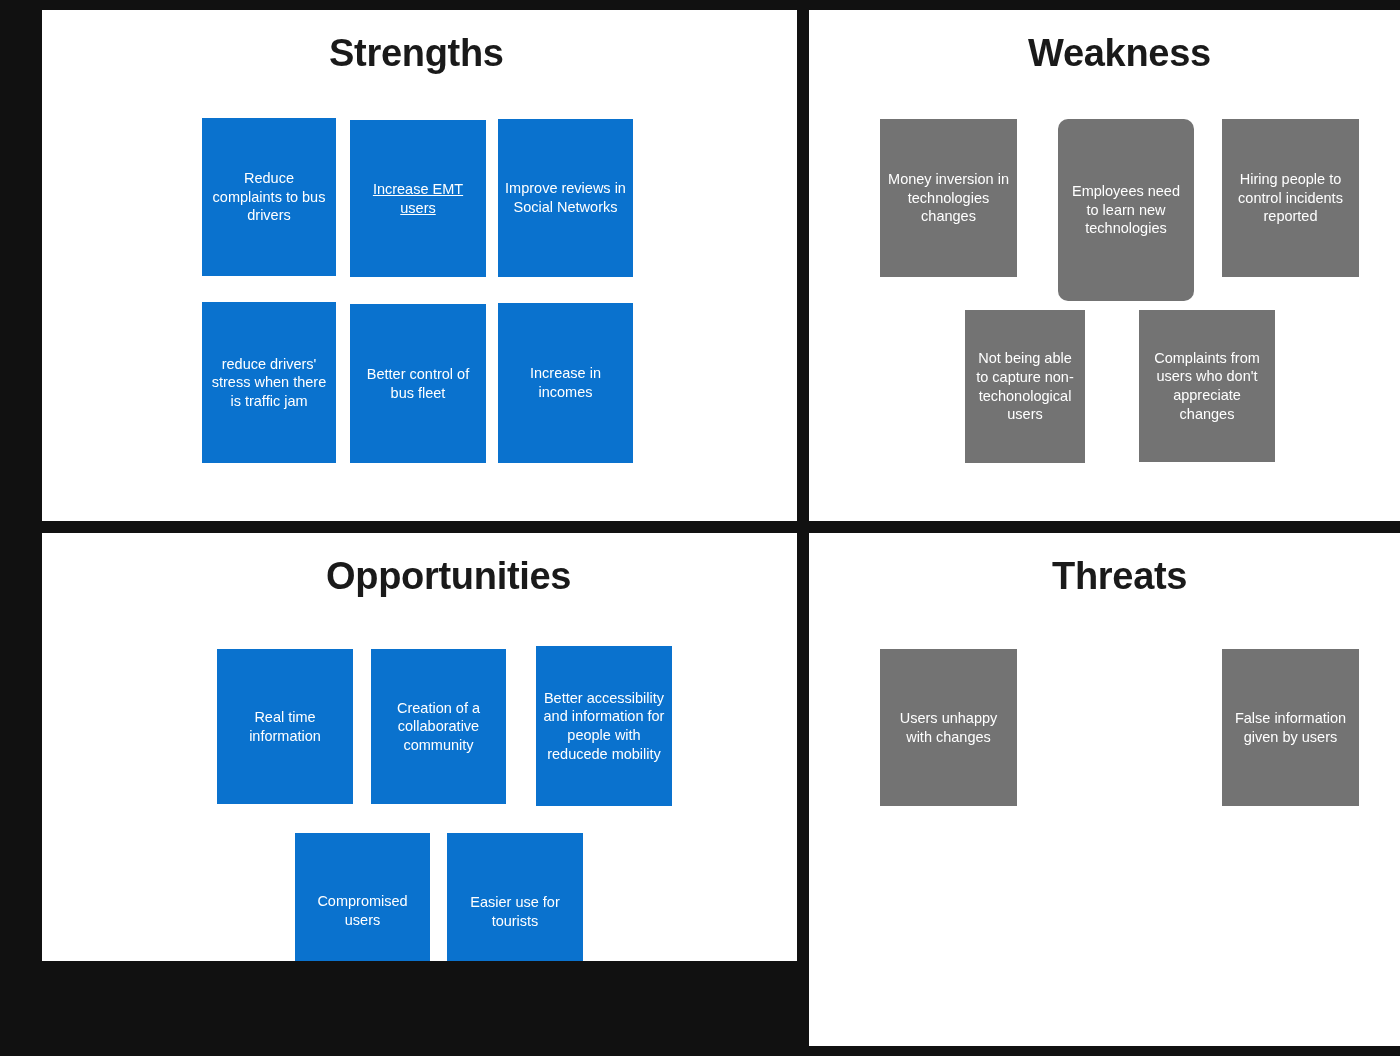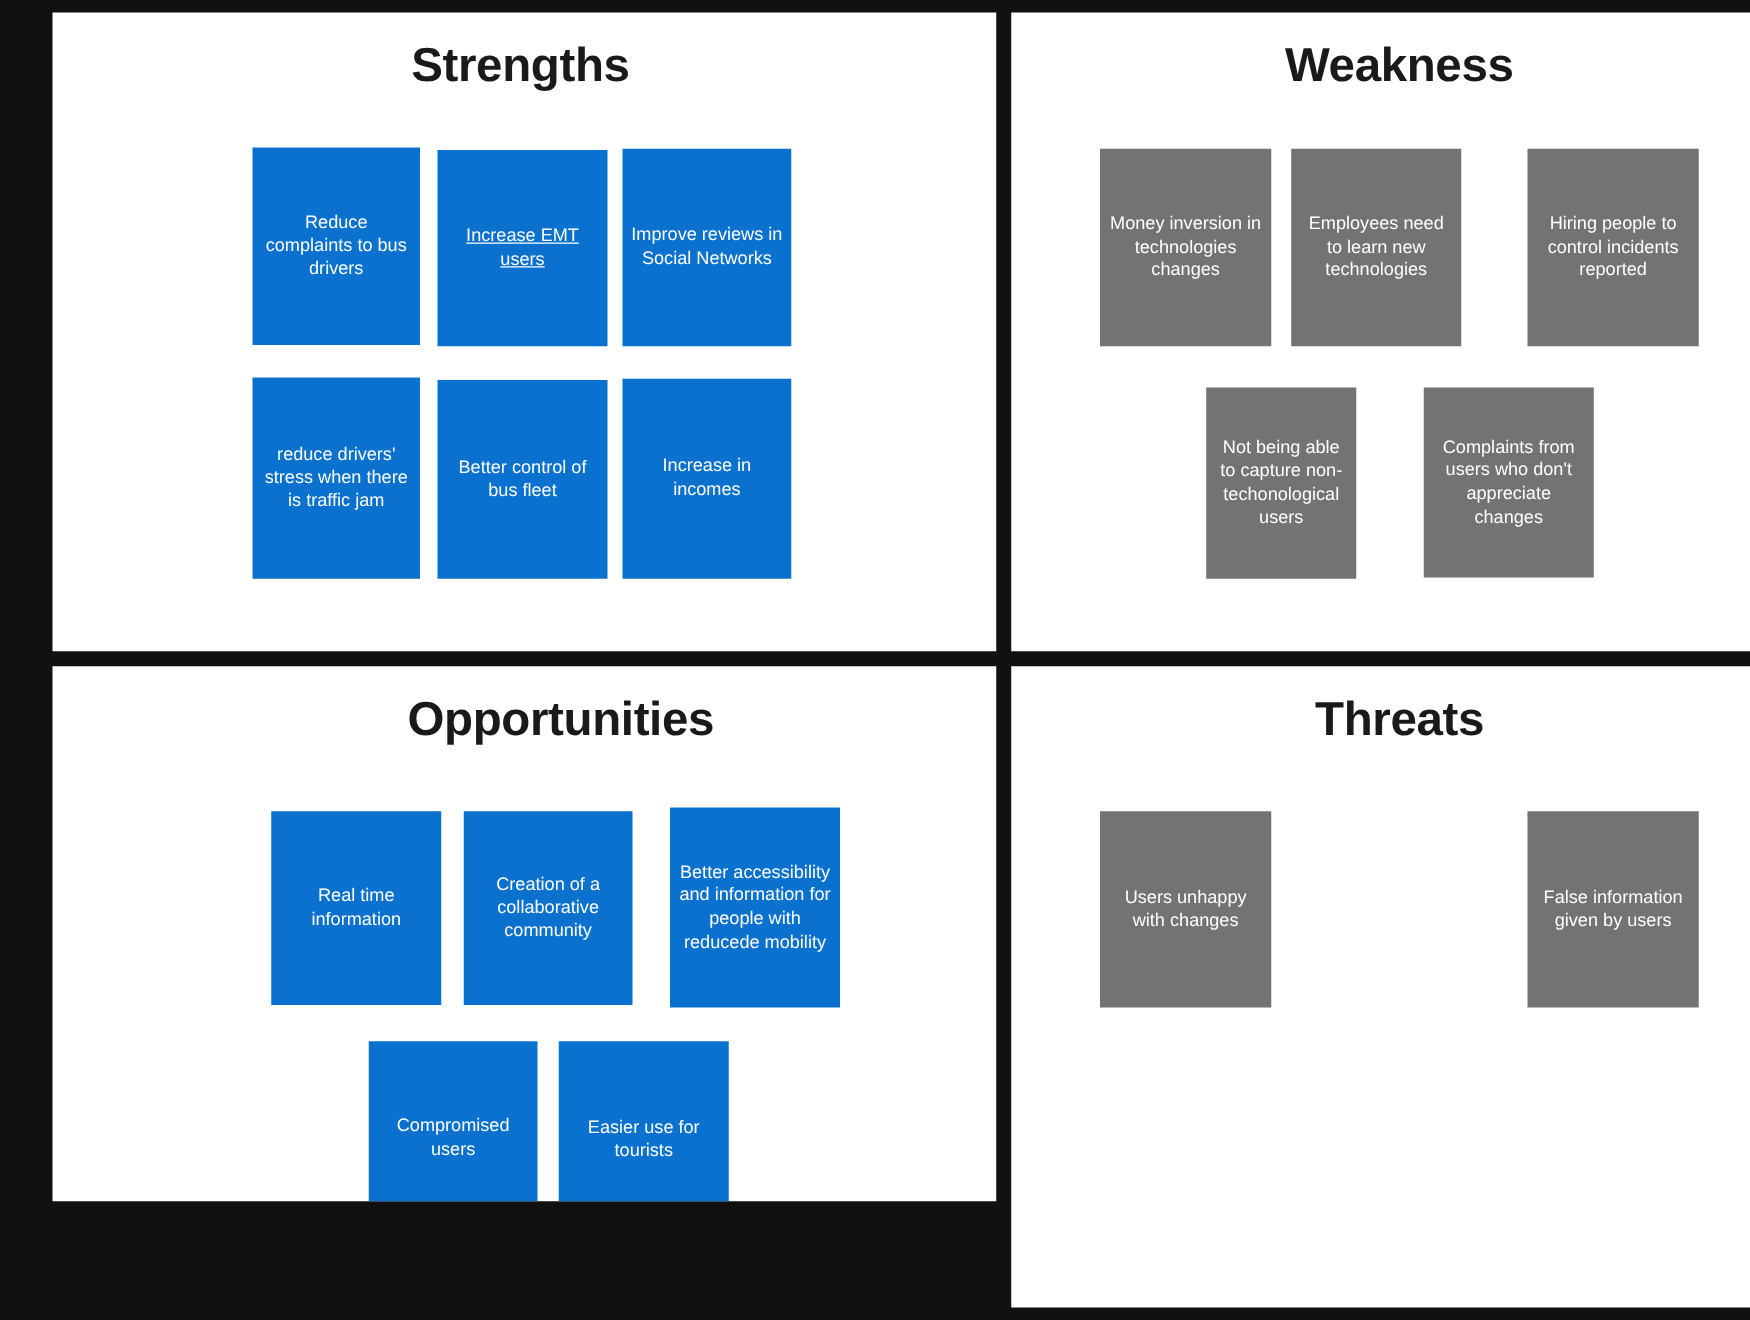--- a/index.html
+++ b/index.html
@@ -105,21 +105,21 @@
       <span class="card-text">Increase in incomes</span>
     </div>
   </div>
 
   <div class="quadrant" id="quadrant-weakness">
     <div class="quadrant-title" id="title-weakness">Weakness</div>
 
     <div class="card red" style="left:71px; top:109px; width:137px; height:158px;">
       <span class="card-text">Money inversion in technologies changes</span>
     </div>
-    <div class="card red" style="left:224px; top:109px; width:136px; height:158px;">
+    <div class="card red" style="left:249px; top:109px; width:136px; height:182px;border-radius:10px;">
       <span class="card-text">Employees need to learn new technologies</span>
     </div>
     <div class="card red" style="left:413px; top:109px; width:137px; height:158px;">
       <span class="card-text">Hiring people to control incidents reported</span>
     </div>
 
     <div class="card red" style="left:156px; top:300px; width:120px; height:153px;">
       <span class="card-text">Not being able to capture non-techonological users</span>
     </div>
     <div class="card red" style="left:330px; top:300px; width:136px; height:152px;">

